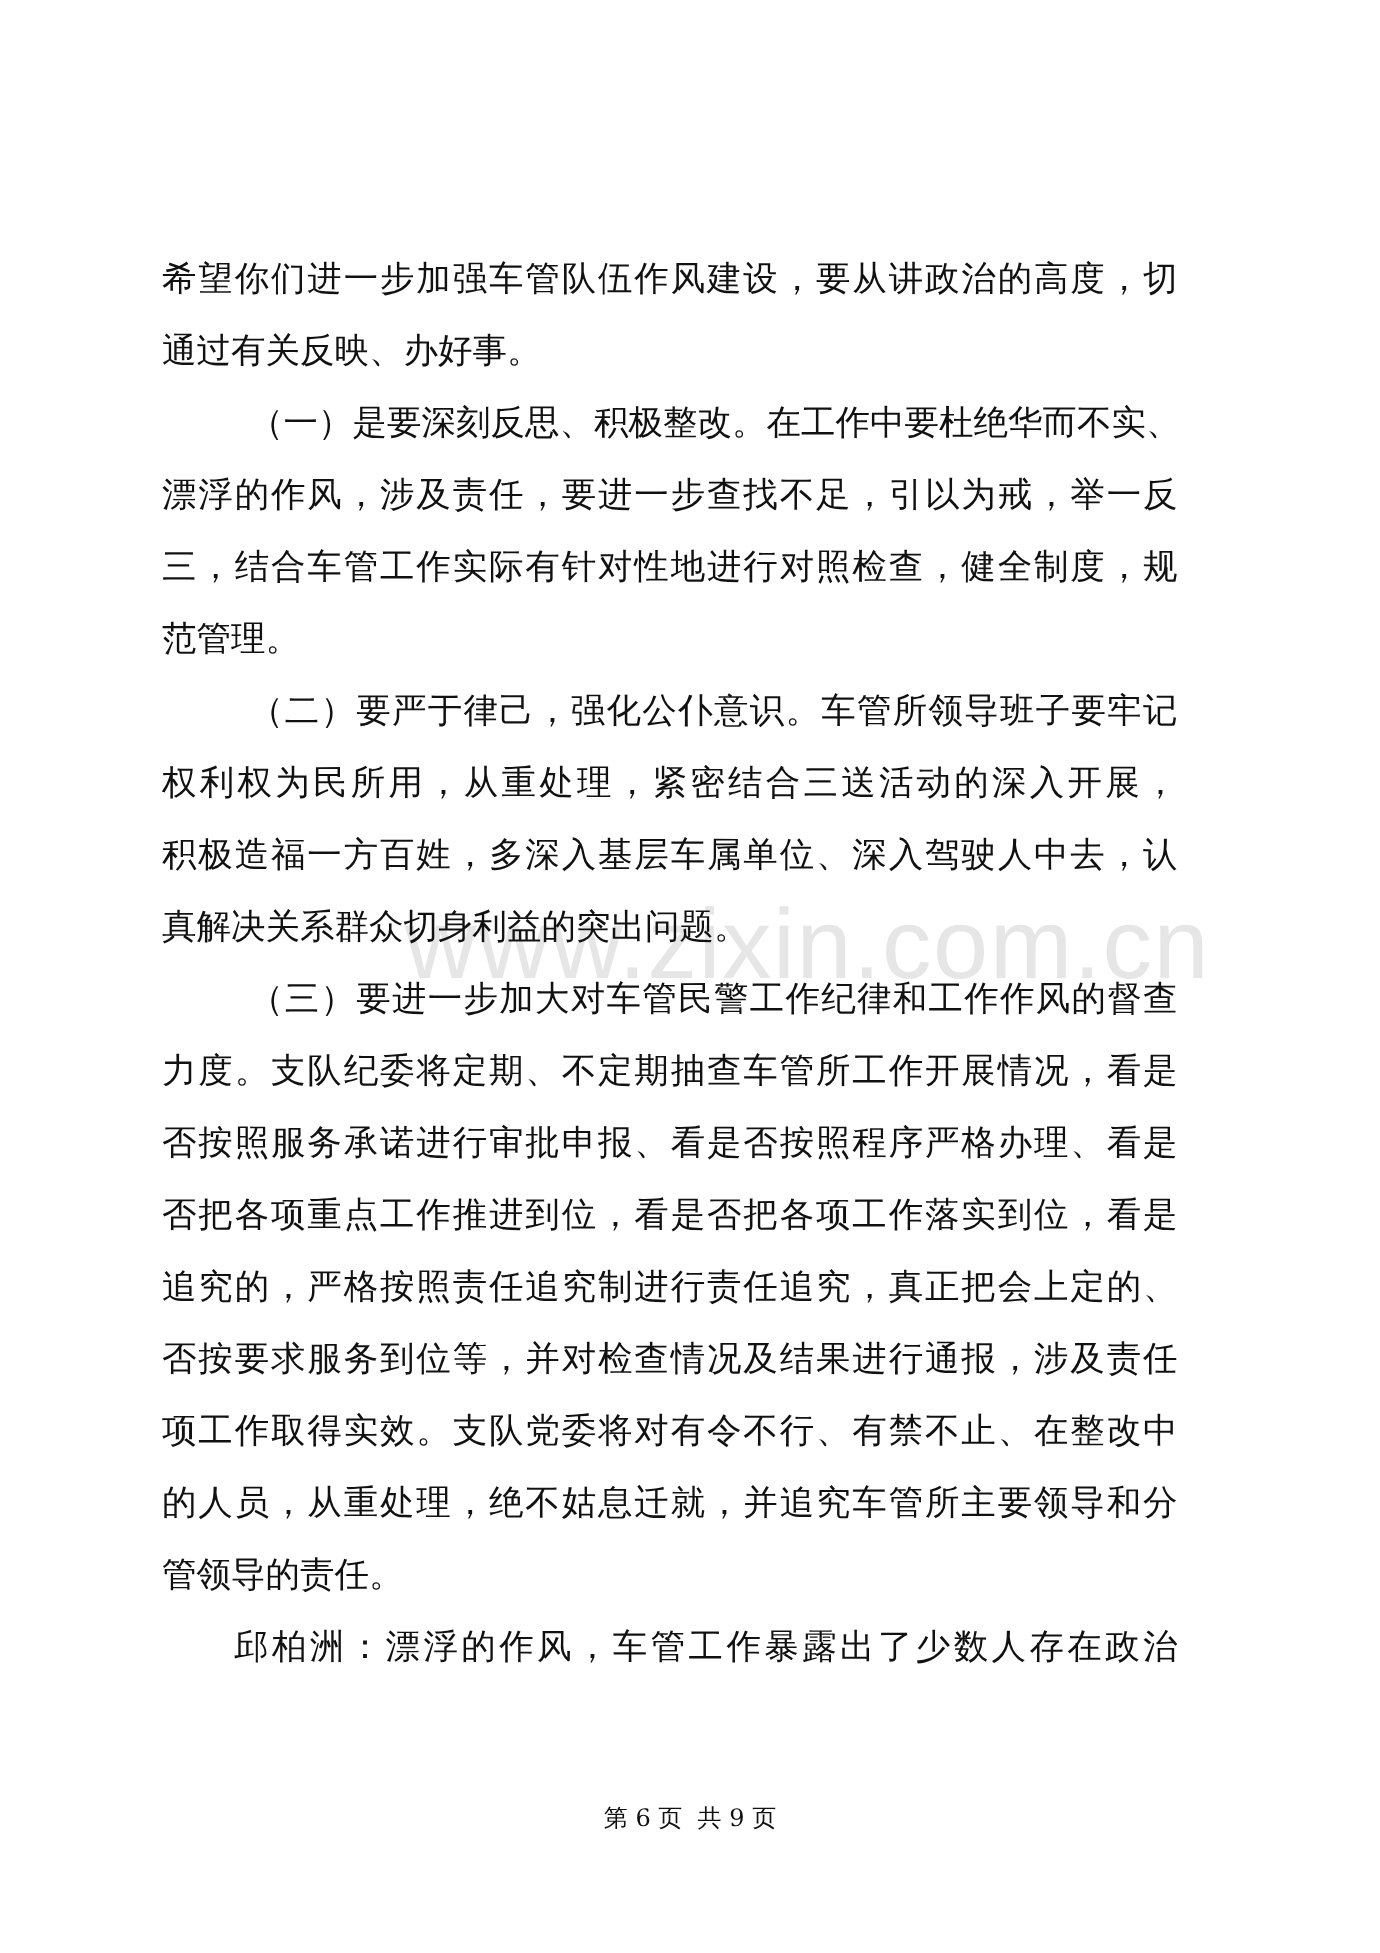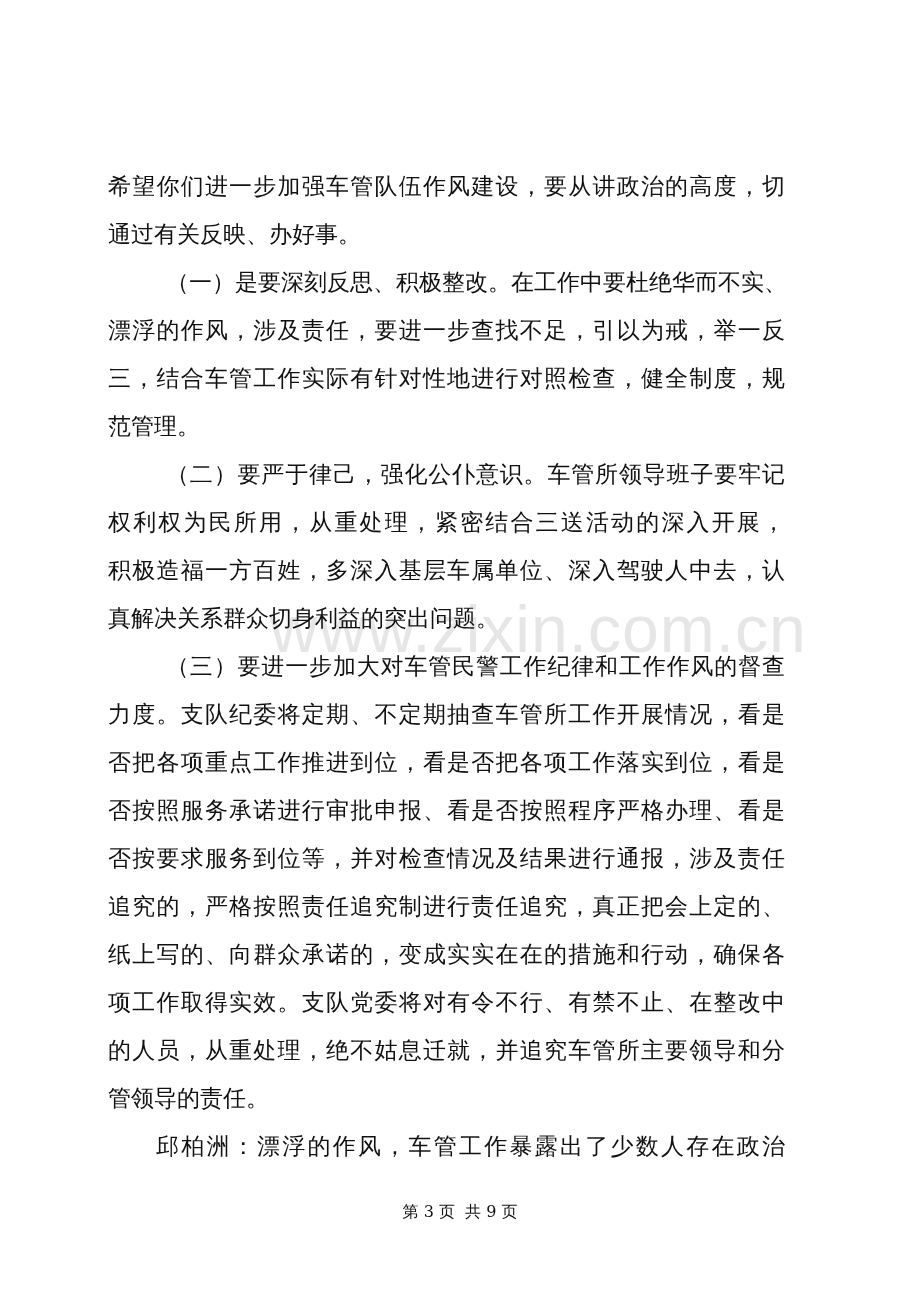--- a/index.html
+++ b/index.html
@@ -102,33 +102,32 @@
     <div>
       <span class="line indent">（二）要严于律己，强化公仆意识。车管所领导班子要牢记</span>
       <span class="line">权利权为民所用，从重处理，紧密结合三送活动的深入开展，</span>
       <span class="line">积极造福一方百姓，多深入基层车属单位、深入驾驶人中去，认</span>
       <span class="line last">真解决关系群众切身利益的突出问题。</span>
     </div>
 
     <div>
       <span class="line indent">（三）要进一步加大对车管民警工作纪律和工作作风的督查</span>
       <span class="line">力度。支队纪委将定期、不定期抽查车管所工作开展情况，看是</span>
+      <span class="line">否按照服务承诺进行审批申报、看是否按照程序严格办理、看是</span>
       <span class="line">否把各项重点工作推进到位，看是否把各项工作落实到位，看是</span>
-      <span class="line">否按照服务承诺进行审批申报、看是否按照程序严格办理、看是</span>
+      <span class="line">追究的，严格按照责任追究制进行责任追究，真正把会上定的、</span>
       <span class="line">否按要求服务到位等，并对检查情况及结果进行通报，涉及责任</span>
-      <span class="line">追究的，严格按照责任追究制进行责任追究，真正把会上定的、</span>
-      <span class="line">纸上写的、向群众承诺的，变成实实在在的措施和行动，确保各</span>
       <span class="line">项工作取得实效。支队党委将对有令不行、有禁不止、在整改中</span>
       <span class="line">的人员，从重处理，绝不姑息迁就，并追究车管所主要领导和分</span>
       <span class="line last">管领导的责任。</span>
     </div>
 
     <div>
       <span class="line indent-speaker">邱柏洲：漂浮的作风，车管工作暴露出了少数人存在政治</span>
     </div>
 
   </div>
 
   <div class="footer">
-    <span>第 3 页</span><span>  </span><span>共 9 页</span>
+    <span>第 6 页</span><span>  </span><span>共 9 页</span>
   </div>
 
 </div>
 
 </body></html>

